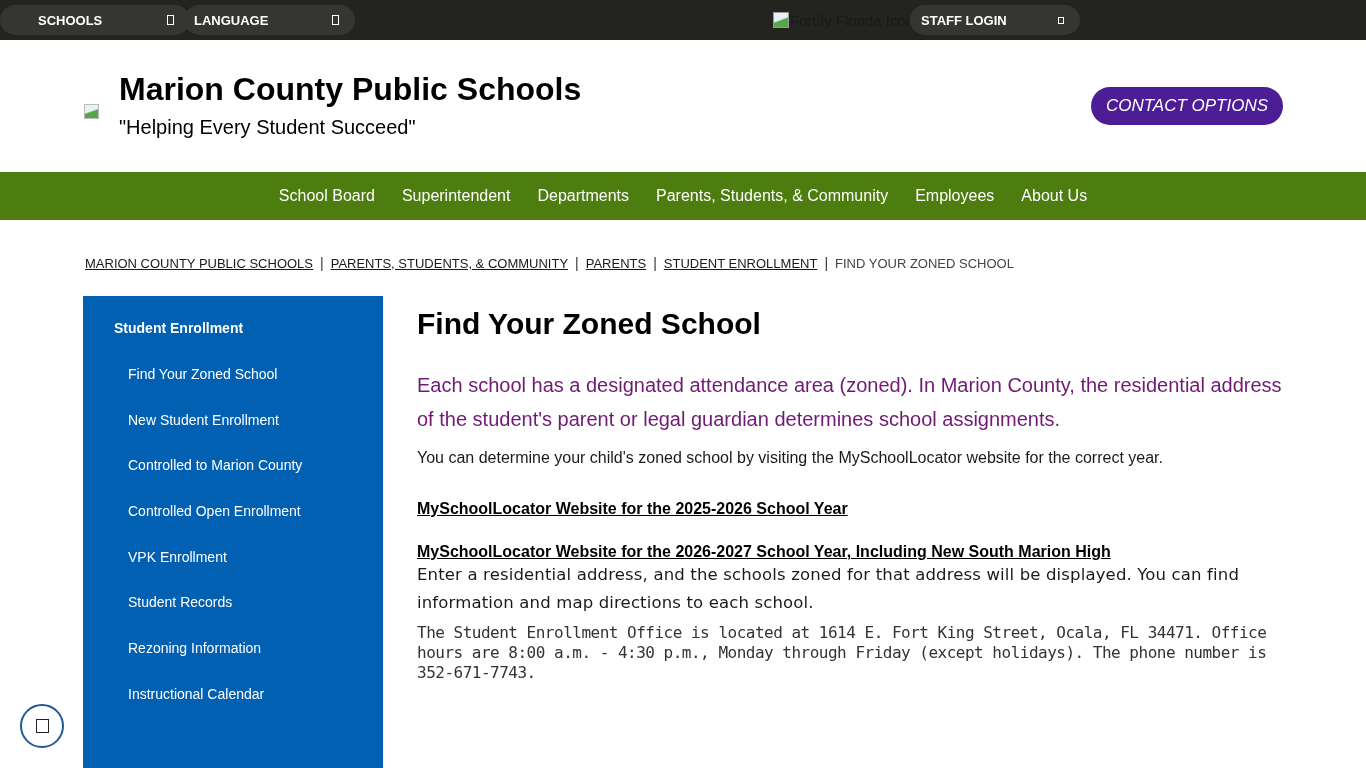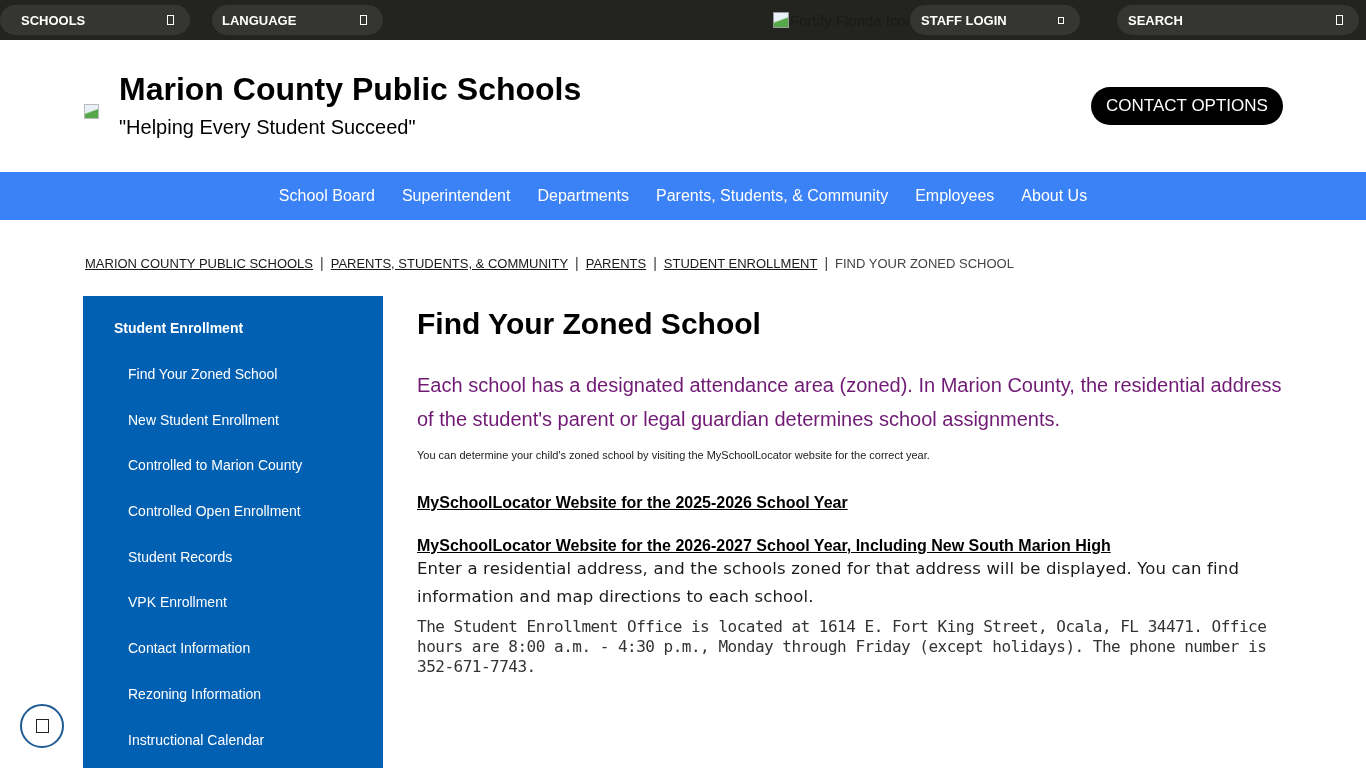--- a/index.html
+++ b/index.html
@@ -3,43 +3,43 @@
 <meta charset="utf-8">
 <style>
   * { box-sizing: border-box; margin: 0; padding: 0; }
   html, body { width: 1366px; height: 768px; overflow: hidden; background: #ffffff; }
   body { font-family: "Liberation Sans", sans-serif; color: #000; position: relative; }
 
   
   .topbar { position: absolute; left: 0; top: 0; width: 1366px; height: 40px; background: #23231f; }
   .pill { position: absolute; top: 5px; height: 30px; border-radius: 15px; background: #353531;
           color: #ffffff; font-weight: bold; font-size: 13px; display: flex; align-items: center;
-          padding-left: 21px; cursor: pointer; }
+          padding-left: 38px; cursor: pointer; }
   .pill .lbl { flex: 1; }
   .pill .ico { width: 7px; height: 10px; border: 1px solid #fff; margin-right: 16px; }
   .pill.small-ico .ico { width: 6px; height: 7px; }
   .pill-schools { left: 0; width: 190px; }
-  .pill-language { left: 212px; width: 171px; padding-left: 10px; gap: 6px; }
+  .pill-language { left: 184px; width: 171px; padding-left: 10px; gap: 6px; }
   .pill-staff { left: 910px; width: 170px; padding-left: 11px; }
   .pill-search { left: 1117px; width: 242px; padding-left: 11px; }
   .fortify { position: absolute; left: 773px; top: 10px; height: 20px; display: flex; align-items: center;
              font-size: 15px; color: #1a1a1a; }
   .broken-img { width: 16px; height: 16px; border: 1px solid #999; background: linear-gradient(160deg, #e8f0f8 45%, #56a74a 55%); margin-right: 1px; }
 
   
   .brand-img { position: absolute; left: 84px; top: 104px; width: 15px; height: 15px;
                border: 1px solid #bbb; background: linear-gradient(160deg, #e8f0f8 45%, #56a74a 55%); }
   .site-title { position: absolute; left: 119px; top: 71px; font-size: 32px; font-weight: bold; color: #000; white-space: nowrap; }
   .tagline { position: absolute; left: 119px; top: 116px; font-size: 20px; color: #000; white-space: nowrap; }
   .contact-btn { position: absolute; left: 1091px; top: 87px; width: 192px; height: 38px; border-radius: 19px;
-                 background: #000000; color: #ffffff; font-size: 17px; display: flex; align-items: center;
-                 justify-content: center; cursor: pointer; }
+                 background: #4c1d95; color: #ffffff; font-size: 17px; display: flex; align-items: center;
+                 justify-content: center; cursor: pointer; font-style: italic; }
 
   
-  .mainnav { position: absolute; left: 0; top: 172px; width: 1366px; height: 48px; background: #3b82f6;
+  .mainnav { position: absolute; left: 0; top: 172px; width: 1366px; height: 48px; background: #4d7c0f;
              display: flex; justify-content: center; align-items: center; gap: 7px; }
   .mainnav a { color: #ffffff; font-size: 16px; text-decoration: none; padding: 0 10px; white-space: nowrap; cursor: pointer; }
 
   
   .breadcrumb { position: absolute; left: 85px; top: 255px; font-size: 13px; display: flex; align-items: center; white-space: nowrap; }
   .breadcrumb a { color: #1a1a1a; text-decoration: underline; cursor: pointer; }
   .breadcrumb .sep { margin: 0 7px; color: #333; font-size: 14px; }
   .breadcrumb .current { color: #444; }
 
   
@@ -50,21 +50,21 @@
 
   
   .float-btn { position: absolute; left: 20px; top: 704px; width: 44px; height: 44px; border-radius: 50%;
                border: 2px solid #1e5a96; background: #ffffff; display: flex; align-items: center; justify-content: center; cursor: pointer; }
   .float-btn .ico { width: 13px; height: 14px; border: 1px solid #222; }
 
   
   .content { position: absolute; left: 417px; top: 307px; width: 870px; }
   .page-title { font-size: 30px; font-weight: bold; color: #000; margin-bottom: 31px; }
   .p1 { font-size: 20px; line-height: 34px; color: #701a75; margin-top: -4px; }
-  .p2 { font-size: 11px; color: #1a1a1a; margin-top: 13px; }
+  .p2 { font-size: 16px; color: #1a1a1a; margin-top: 13px; }
   .link-bold { display: block; font-size: 16px; font-weight: bold; color: #000; text-decoration: underline; cursor: pointer; white-space: nowrap; }
   .link1 { margin-top: 33px; }
   .link2 { margin-top: 25px; }
   .p3 { font-family: "DejaVu Sans", sans-serif; font-size: 16.5px; line-height: 28px; color: #1a1a1a; margin-top: 0; letter-spacing: 0.15px; }
   .p4 { font-family: "DejaVu Sans Mono", monospace; font-size: 16px; line-height: 20px; color: #333; margin-top: 6px; letter-spacing: -0.5px; }
 </style>
 </head>
 <body>
 
 <div class="topbar">
@@ -75,24 +75,20 @@
   <div class="pill pill-language">
     <span class="lbl">LANGUAGE</span>
     <span class="ico"></span>
   </div>
   <div class="fortify">
     <span class="broken-img"></span>
     <span>Fortify Florida Icon</span>
   </div>
   <div class="pill pill-staff small-ico">
     <span class="lbl">STAFF LOGIN</span>
-    <span class="ico"></span>
-  </div>
-  <div class="pill pill-search">
-    <span class="lbl">SEARCH</span>
     <span class="ico"></span>
   </div>
 </div>
 
 <div class="brand-img"></div>
 <div class="site-title">Marion County Public Schools</div>
 <div class="tagline">"Helping Every Student Succeed"</div>
 <div class="contact-btn">CONTACT OPTIONS</div>
 
 <nav class="mainnav">
@@ -116,23 +112,22 @@
   <span class="current">FIND YOUR ZONED SCHOOL</span>
 </div>
 
 <aside class="sidebar">
   <div class="side-head">Student Enrollment</div>
   <ul class="side-list">
     <li>Find Your Zoned School</li>
     <li>New Student Enrollment</li>
     <li>Controlled to Marion County</li>
     <li>Controlled Open Enrollment</li>
+    <li>VPK Enrollment</li>
     <li>Student Records</li>
-    <li>VPK Enrollment</li>
-    <li>Contact Information</li>
     <li>Rezoning Information</li>
     <li>Instructional Calendar</li>
   </ul>
 </aside>
 
 <div class="float-btn">
   <span class="ico"></span>
 </div>
 
 <main class="content">

